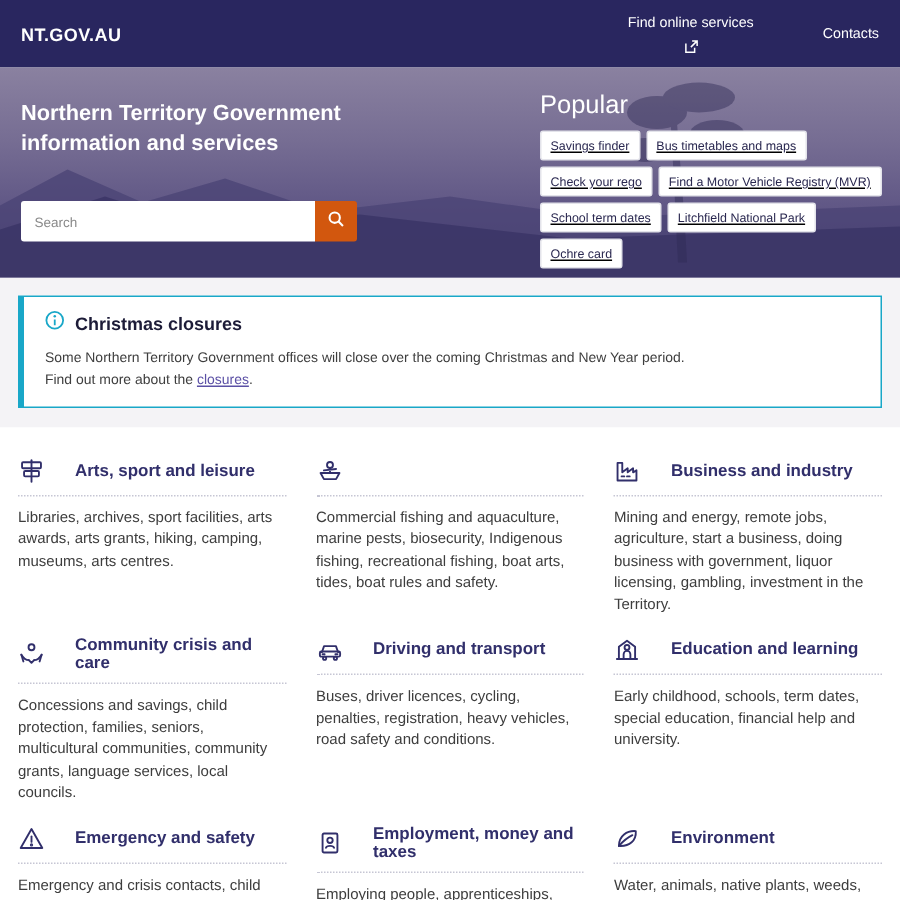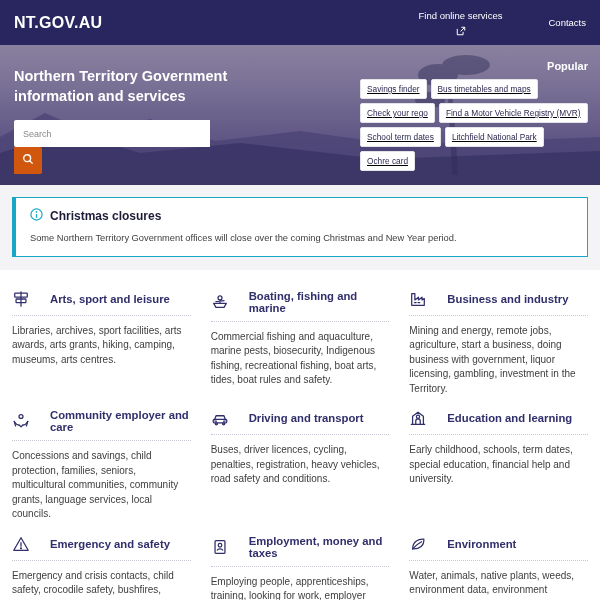--- a/index.html
+++ b/index.html
@@ -2,39 +2,39 @@
 <html><head>
 <meta charset="utf-8">
 <style>
   * { margin:0; padding:0; box-sizing:border-box; }
   html,body { width:600px; height:600px; overflow:hidden; background:#fff;
     font-family:"Liberation Sans", sans-serif; }
 
   
   .header { height:45px; background:#29265f; display:flex; align-items:center;
     justify-content:space-between; padding:0 14px; }
-  .logo { color:#fff; font-size:16px; font-weight:bold; letter-spacing:.3px; cursor:pointer; }
+  .logo { color:#fff; font-size:12px; font-weight:bold; letter-spacing:.3px; cursor:pointer; }
   .header-links { display:flex; align-items:center; gap:46px; }
   .header-link { color:#fff; font-size:9.5px; display:flex; align-items:center; gap:5px; cursor:pointer;flex-direction:column; }
   .ext-icon svg { display:block; }
 
   
   .hero { position:relative; height:140px;
     background:linear-gradient(180deg,#8a81a0 0%,#766d93 35%,#5f5685 68%,#4b4375 100%); }
   .hero-scenery { position:absolute; inset:0; width:100%; height:100%; }
   .hero-inner { position:relative; z-index:2; height:100%; padding:5px 14px; }
   .hero-title { padding-top:17px; color:#fff; font-size:14.5px; font-weight:bold; line-height:1.35; }
-  .search-row { margin-top:14px; display:flex; width:224px;flex-direction:column; }
+  .search-row { margin-top:28px; display:flex; width:224px; }
   .search-input { width:196px; height:27px; border:none; border-radius:2px 0 0 2px;
     padding:0 9px; font-size:9px; color:#444; outline:none; }
   .search-input::placeholder { color:#8a8a8a; }
   .search-btn { width:28px; height:27px; background:#d2570e; border:none;
     border-radius:0 2px 2px 0; display:flex; align-items:center; justify-content:center; cursor:pointer; }
   .popular { position:absolute; top:15px; right:12px; width:228px; z-index:2; }
-  .popular-heading { color:#fff; font-size:11px; font-weight:bold; margin-bottom:7px;text-align:right; }
+  .popular-heading { color:#fff; font-size:17px; font-weight:normal; margin-bottom:7px; }
   .chips { display:flex; flex-wrap:wrap; gap:4px;text-decoration:underline; }
   .chip { background:#fff; color:#2a2850; font-size:8.3px; padding:4px 6px;
     border-radius:2px; border:1px solid #e3e3ea; cursor:pointer; white-space:nowrap; }
 
   
   .alert-strip { background:#f4f3f6; padding:12px 12px 13px; }
   .alert { background:#fff; border:1px solid #19a7c8; border-left:4px solid #19a7c8;
     padding:9px 12px 10px 14px; }
   .alert-title-row { display:flex; align-items:center; gap:7px; }
   .alert-title { font-size:12px; font-weight:bold; color:#1d1c38; }
@@ -121,20 +121,21 @@
         <svg width="13" height="13" viewBox="0 0 14 14">
             <circle cx="7" cy="7" r="6" fill="none" stroke="#19a7c8" stroke-width="1.3"></circle>
             <circle cx="7" cy="4.2" r="0.9" fill="#19a7c8"></circle>
             <path d="M7 6.5v4" stroke="#19a7c8" stroke-width="1.3"></path>
           </svg>
       </span>
       <span class="alert-title">Christmas closures</span>
     </div>
     <div class="alert-body">
       <div>Some Northern Territory Government offices will close over the coming Christmas and New Year period.</div>
+      <div><span>Find out more about the </span><span class="alert-link">closures</span><span>.</span></div>
     </div>
   </div>
 </div>
 
 <div class="categories">
 
   <div class="cat">
     <div class="cat-title-row">
       <svg class="cat-icon" width="18" height="18" viewBox="0 0 20 20">
           <path d="M10 2v16"></path>
@@ -146,21 +147,20 @@
     <div class="cat-desc">Libraries, archives, sport facilities, arts awards, arts grants, hiking, camping, museums, arts centres.</div>
   </div>
 
   <div class="cat">
     <div class="cat-title-row">
       <svg class="cat-icon" width="18" height="18" viewBox="0 0 20 20">
           <circle cx="10" cy="5.5" r="2.2"></circle>
           <path d="M3 11.5h14l-2.5 4.5h-9z"></path>
           <path d="M10 8v3.5M5.5 9.5l9-1"></path>
         </svg>
-      <a class="cat-title">Boating, fishing and marine</a>
     </div>
     <div class="cat-desc">Commercial fishing and aquaculture, marine pests, biosecurity, Indigenous fishing, recreational fishing, boat arts, tides, boat rules and safety.</div>
   </div>
 
   <div class="cat">
     <div class="cat-title-row">
       <svg class="cat-icon" width="18" height="18" viewBox="0 0 20 20">
           <path d="M3 17V4h3.5v7l4-3v3l4-3v3l2.5-1.5V17Z"></path>
           <path d="M6 14h2M10 14h2"></path>
         </svg>
@@ -169,21 +169,21 @@
     <div class="cat-desc">Mining and energy, remote jobs, agriculture, start a business, doing business with government, liquor licensing, gambling, investment in the Territory.</div>
   </div>
 
   <div class="cat">
     <div class="cat-title-row">
       <svg class="cat-icon" width="18" height="18" viewBox="0 0 20 20">
           <circle cx="10" cy="5" r="2.2"></circle>
           <path d="M2.5 10.5c1.5 2.5 3.5 4 5.5 4M17.5 10.5c-1.5 2.5-3.5 4-5.5 4"></path>
           <path d="M2.5 10.5l1.5 5M17.5 10.5l-1.5 5M8 14.5l2 2 2-2"></path>
         </svg>
-      <a class="cat-title">Community employer and care</a>
+      <a class="cat-title">Community crisis and care</a>
     </div>
     <div class="cat-desc">Concessions and savings, child protection, families, seniors, multicultural communities, community grants, language services, local councils.</div>
   </div>
 
   <div class="cat">
     <div class="cat-title-row">
       <svg class="cat-icon" width="18" height="18" viewBox="0 0 20 20">
           <path d="M4 12l1.6-4.5h8.8L16 12"></path>
           <rect x="2.5" y="11.5" width="15" height="3.8" rx="1"></rect>
           <circle cx="6" cy="16.5" r="1.2"></circle>

